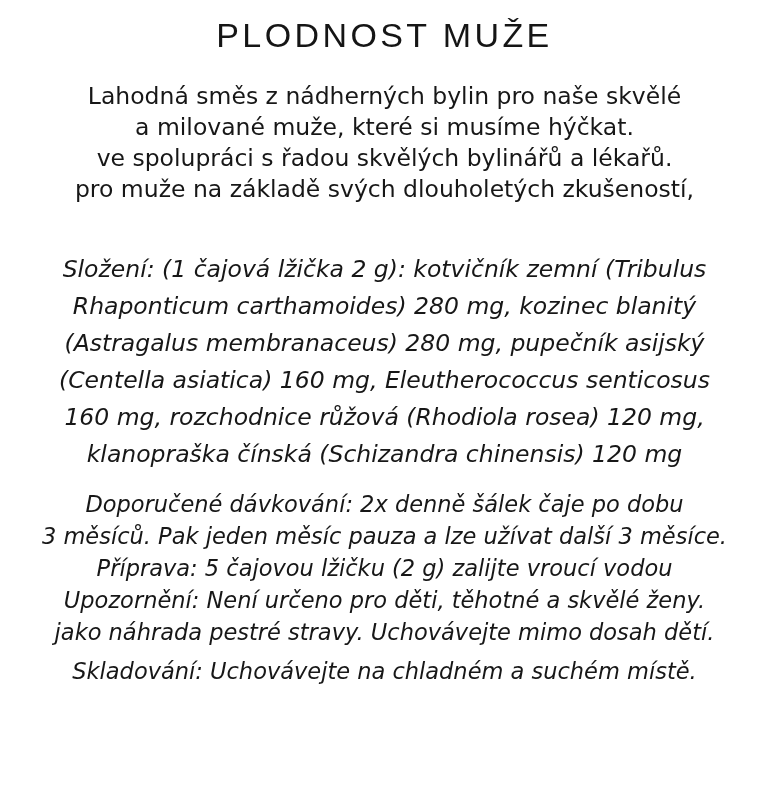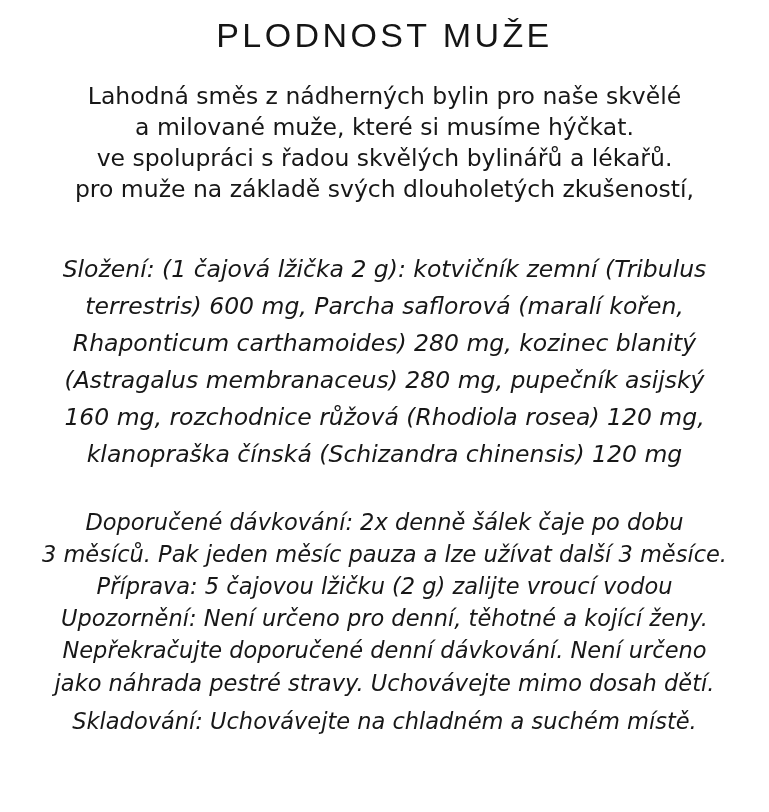--- a/index.html
+++ b/index.html
@@ -68,21 +68,21 @@
     display: block;
     white-space: nowrap;
   }
 
   .composition-block {
     margin-top: 46px;
     font-size: 23.5px;
     line-height: 37px;
   }
   .usage-block {
-    margin-top: 33px;
+    margin-top: 15px;
     font-size: 22.5px;
     line-height: 32.2px;
   }
   .storage-block {
     margin-top: 6px;
     font-size: 22.5px;
     line-height: 32.2px;
   }
 
   .lead-in {
@@ -103,33 +103,32 @@
 
   <div class="intro-block">
     <span class="text-line">Lahodná směs z nádherných bylin pro naše skvělé</span>
     <span class="text-line">a milované muže, které si musíme hýčkat.</span>
     <span class="text-line">ve spolupráci s řadou skvělých bylinářů a lékařů.</span>
     <span class="text-line">pro muže na základě svých dlouholetých zkušeností,</span>
   </div>
 
   <div class="body-block composition-block">
     <span class="text-line"><span class="lead-in">Složení:</span><span class="run-in"> (1 čajová lžička 2 g): kotvičník zemní (Tribulus</span></span>
-    <span class="text-line">terrestris) 600 mg, Parcha saflorová (maralí kořen,</span>
     <span class="text-line">Rhaponticum carthamoides) 280 mg, kozinec blanitý</span>
     <span class="text-line">(Astragalus membranaceus) 280 mg, pupečník asijský</span>
+    <span class="text-line">(Centella asiatica) 160 mg, Eleutherococcus senticosus</span>
     <span class="text-line">160 mg, rozchodnice růžová (Rhodiola rosea) 120 mg,</span>
     <span class="text-line">klanopraška čínská (Schizandra chinensis) 120 mg</span>
   </div>
 
   <div class="body-block usage-block">
     <span class="text-line"><span class="lead-in">Doporučené dávkování:</span><span class="run-in"> 2x denně šálek čaje po dobu</span></span>
     <span class="text-line">3 měsíců. Pak jeden měsíc pauza a lze užívat další 3 měsíce.</span>
     <span class="text-line"><span class="lead-in">Příprava:</span><span class="run-in"> 5 čajovou lžičku (2 g) zalijte vroucí vodou</span></span>
-    <span class="text-line"><span class="lead-in">Upozornění:</span><span class="run-in"> Není určeno pro denní, těhotné a kojící ženy.</span></span>
-    <span class="text-line">Nepřekračujte doporučené denní dávkování. Není určeno</span>
+    <span class="text-line"><span class="lead-in">Upozornění:</span><span class="run-in"> Není určeno pro děti, těhotné a skvělé ženy.</span></span>
     <span class="text-line">jako náhrada pestré stravy. Uchovávejte mimo dosah dětí.</span>
   </div>
 
   <div class="body-block storage-block">
     <span class="text-line"><span class="lead-in">Skladování:</span><span class="run-in"> Uchovávejte na chladném a suchém místě.</span></span>
 
   </div>
 
 </div>
 

